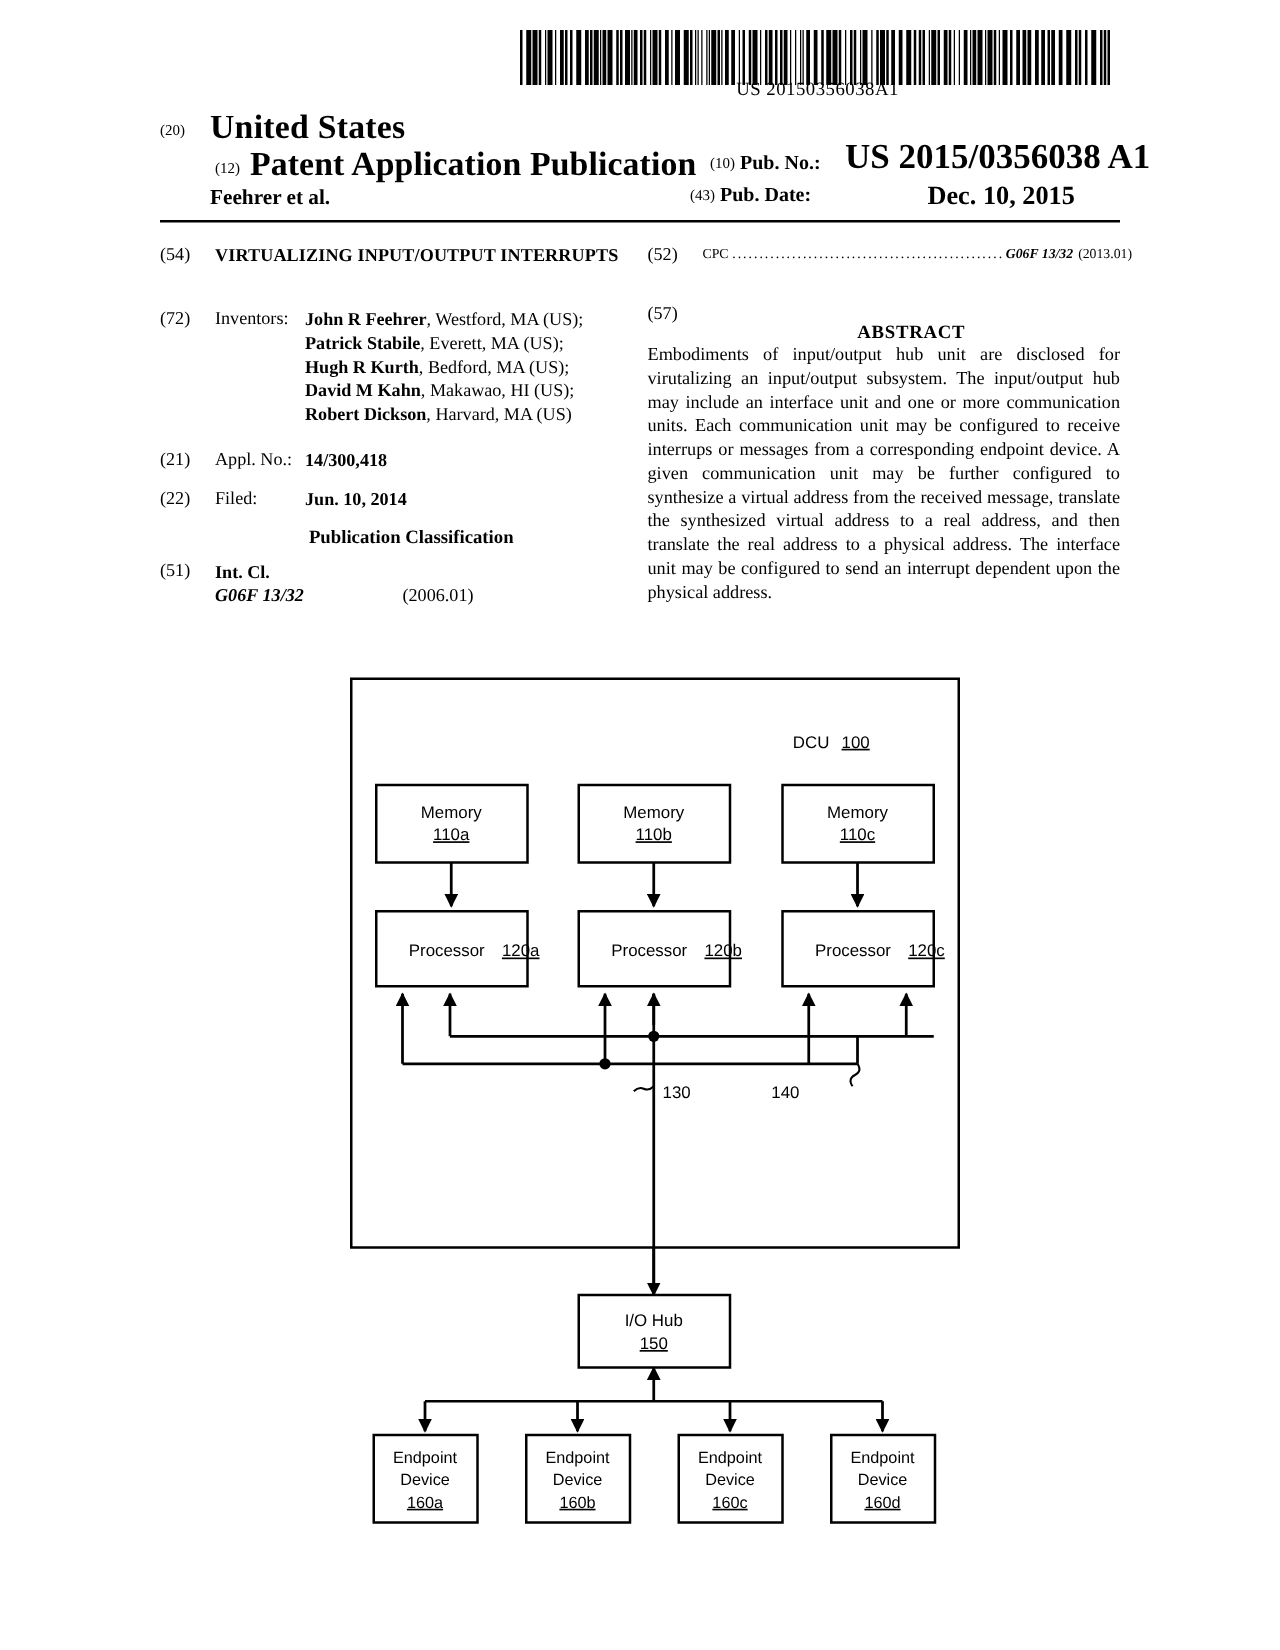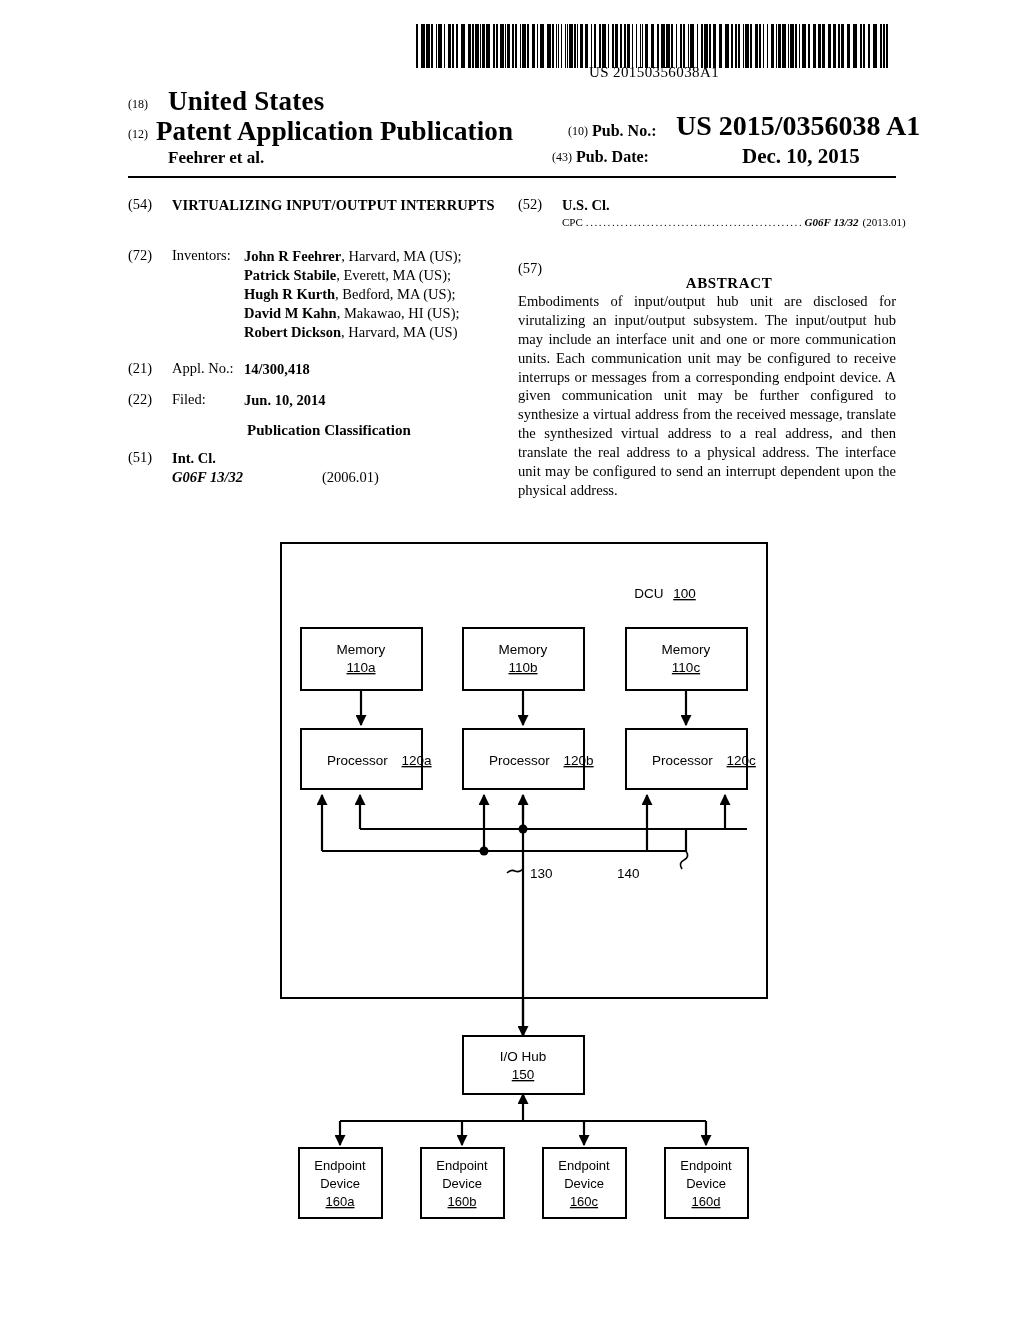--- a/index.html
+++ b/index.html
@@ -49,21 +49,21 @@
     font-weight: bold;
     margin-left: 20px;
     letter-spacing: 0.2px;
   }
   .hdr-line2 {
     position: absolute;
     left: 128px;
     top: 116px;
     font-size: 13px;
   }
-  .hdr-line2 .num { font-size: 12px; vertical-align: 2px; }
+  .hdr-line2 .num { font-size: 12px; vertical-align: 2px; margin-left: 44px; }
   .hdr-line2 .big {
     font-size: 27px;
     font-weight: bold;
     margin-left: 8px;
     letter-spacing: 0.1px;
   }
   .hdr-authors {
     position: absolute;
     left: 168px;
     top: 148px;
@@ -307,21 +307,21 @@
         <rect x="459" y="0" width="4" height="44"></rect>
         <rect x="466" y="0" width="2" height="44"></rect>
         <rect x="469" y="0" width="2" height="44"></rect>
         <rect x="472" y="0" width="2" height="44"></rect>
       </g>
   </svg>
 </div>
 <div class="barcode-number">US 20150356038A1</div>
 
 <div class="hdr-line1">
-  <span class="num">(18)</span><span class="big">United States</span>
+  <span class="num">(20)</span><span class="big">United States</span>
 </div>
 <div class="hdr-line2">
   <span class="num">(12)</span><span class="big">Patent Application Publication</span>
 </div>
 <div class="hdr-authors">Feehrer et al.</div>
 
 <div class="pub-no-row">
   <span class="num">(10)</span><span class="lbl">Pub. No.:</span>
 </div>
 <div class="pub-no-val">US 2015/0356038 A1</div>
@@ -342,21 +342,21 @@
 
   <div class="blockgap"></div>
 
 
   <div class="blockgap"></div>
 
   <div class="field">
     <div class="fcode">(72)</div>
     <div class="flabel">Inventors:</div>
     <div class="fbody">
-      <div><span class="b">John R Feehrer</span><span>, Harvard, MA (US);</span></div>
+      <div><span class="b">John R Feehrer</span><span>, Westford, MA (US);</span></div>
       <div><span class="b">Patrick Stabile</span><span>, Everett, MA (US);</span></div>
       <div><span class="b">Hugh R Kurth</span><span>, Bedford, MA (US);</span></div>
       <div><span class="b">David M Kahn</span><span>, Makawao, HI (US);</span></div>
       <div><span class="b">Robert Dickson</span><span>, Harvard, MA (US)</span></div>
     </div>
   </div>
 
   <div class="blockgap"></div>
 
   <div class="field">
@@ -385,21 +385,20 @@
       </div>
     </div>
   </div>
 </div>
 
 <div class="col-right">
 
   <div class="field">
     <div class="fcode">(52)</div>
     <div class="fbody">
-      <div class="b">U.S. Cl.</div>
       <div class="cpc-row">
         <span class="cpc-lead">CPC</span>
         <span class="cpc-dots">........................................................</span>
         <span class="bi">G06F 13/32</span>
         <span style="margin-left:4px;">(2013.01)</span>
       </div>
     </div>
   </div>
 
   <div class="abstract-head-row">

